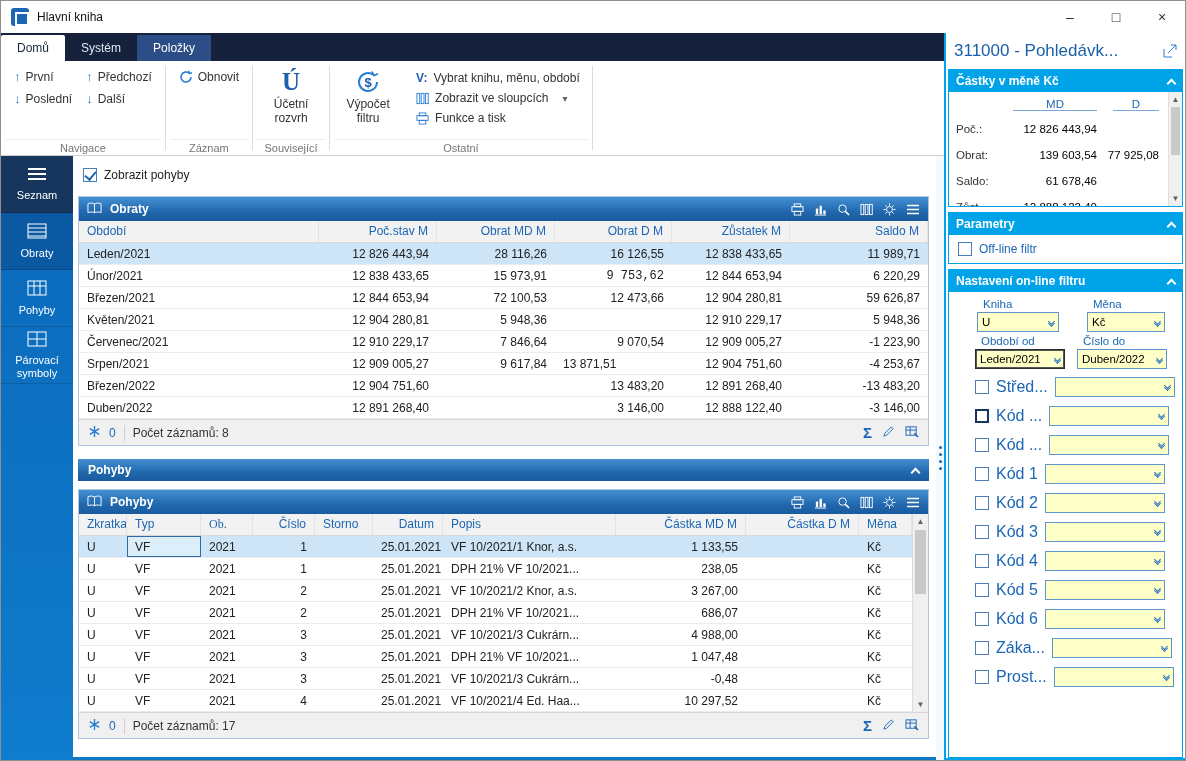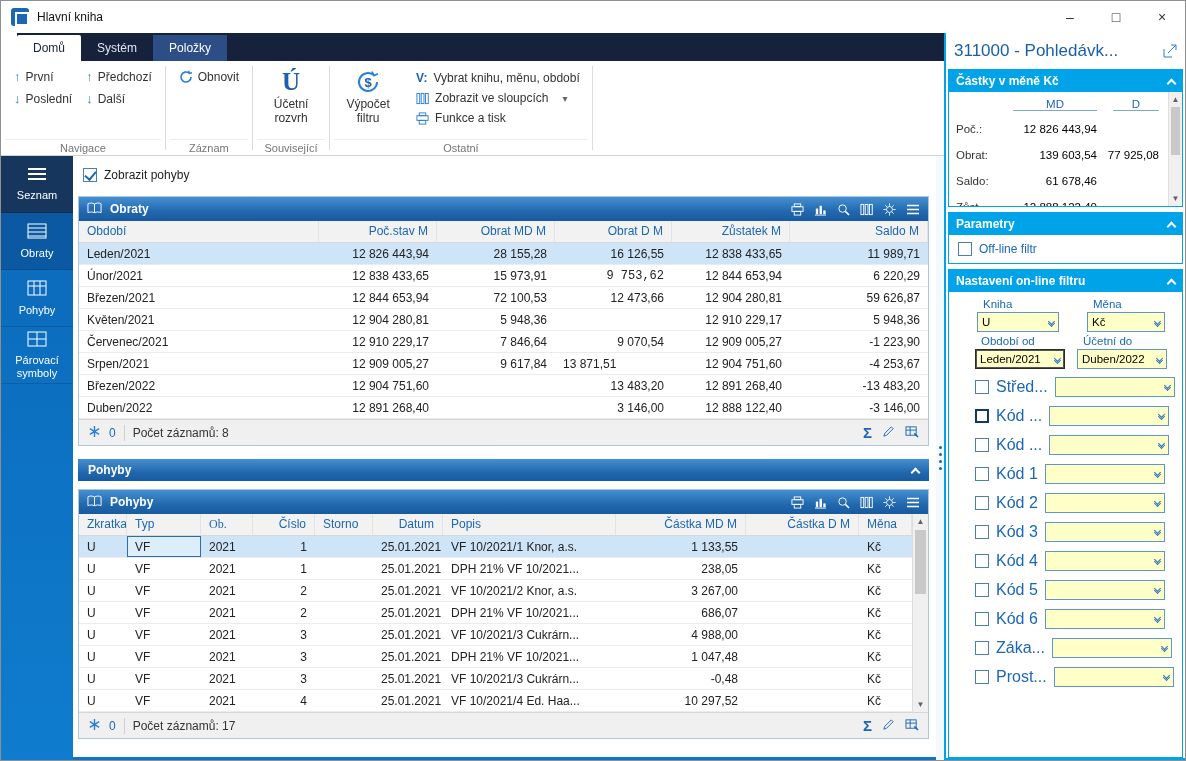--- a/index.html
+++ b/index.html
@@ -9,21 +9,21 @@
 
   
   .titlebar{position:absolute;top:0;left:0;right:0;height:32px;background:#fff;display:flex;align-items:center;padding-left:10px}
   .app-icon{width:18px;height:18px;border-radius:3px;background:#1b66b5;margin-right:8px;position:relative;flex:0 0 auto}
   .app-icon::after{content:"";position:absolute;left:4px;top:4px;width:10px;height:10px;border:2px solid #fff}
   .wtitle{font-size:12px;color:#111}
   .win-controls{margin-left:auto;display:flex;height:32px}
   .wbtn{width:46px;height:32px;display:flex;align-items:center;justify-content:center;font-size:14px;color:#333;cursor:default}
 
   
-  .tabrow{position:absolute;top:32px;left:16px;width:943px;height:28px;background:#16213c;display:flex;align-items:flex-end;padding-left:0}
+  .tabrow{position:absolute;top:32px;left:0;width:943px;height:28px;background:#16213c;display:flex;align-items:flex-end;padding-left:0}
   .tab{color:#dfe7f3;padding:6px 16px;font-size:12px}
   .tab.active{background:#fff;color:#17233d;border-radius:2px 2px 0 0}
   .tab.hl{background:#2c4d85;color:#fff}
 
   
   .ribbon{position:absolute;top:60px;left:0;width:943px;height:95px;background:#fff;border-bottom:1px solid #d2d2d2;display:flex}
   .rgroup{position:relative;height:100%;padding:5px 6px 18px}
   .glabel{position:absolute;bottom:1px;left:4px;right:4px;text-align:center;font-size:11px;color:#767676;border-top:1px solid #ededed;padding-top:2px;white-space:nowrap}
   .gsep{width:1px;background:#dcdcdc;margin:5px 0}
   .rcols{display:flex}
@@ -329,21 +329,21 @@
             <div class="tcell th" style="width: 240px; text-align: left;">Období</div>
             <div class="tcell th" style="width: 118px; text-align: right;">Poč.stav M</div>
             <div class="tcell th" style="width: 118px; text-align: right;">Obrat MD M</div>
             <div class="tcell th" style="width: 117px; text-align: right;">Obrat D M</div>
             <div class="tcell th" style="width: 118px; text-align: right;">Zůstatek M</div>
             <div class="tcell th" style="width: 138px; text-align: right;">Saldo M</div>
           </div>
           <div class="trow selected">
             <div class="tcell" style="width: 240px; text-align: left;">Leden/2021</div>
             <div class="tcell" style="width: 118px; text-align: right;">12 826 443,94</div>
-            <div class="tcell" style="width: 118px; text-align: right;">28 155,28</div>
+            <div class="tcell" style="width: 118px; text-align: right;">28 116,26</div>
             <div class="tcell" style="width: 117px; text-align: right;">16 126,55</div>
             <div class="tcell" style="width: 118px; text-align: right;">12 838 433,65</div>
             <div class="tcell" style="width: 138px; text-align: right;">11 989,71</div>
           </div>
           <div class="trow">
             <div class="tcell" style="width: 240px; text-align: left;">Únor/2021</div>
             <div class="tcell" style="width: 118px; text-align: right;">12 838 433,65</div>
             <div class="tcell" style="width: 118px; text-align: right;">15 973,91</div>
             <div class="tcell" style="width: 117px; text-align: right; font-family: Liberation Mono, monospace;">9 753,62</div>
             <div class="tcell" style="width: 118px; text-align: right;">12 844 653,94</div>
@@ -716,21 +716,21 @@
             <span class="flab">Období od</span>
             <span class="combo w90 focused">
               <span class="cval">Leden/2021</span>
               <span class="dchev">
                   <i></i>
                   <i></i>
                 </span>
             </span>
           </div>
           <div class="fcol">
-            <span class="flab">Účetní do</span>
+            <span class="flab">Číslo do</span>
             <span class="combo w90">
               <span class="cval">Duben/2022</span>
               <span class="dchev">
                   <i></i>
                   <i></i>
                 </span>
             </span>
           </div>
         </div>
         <div>

